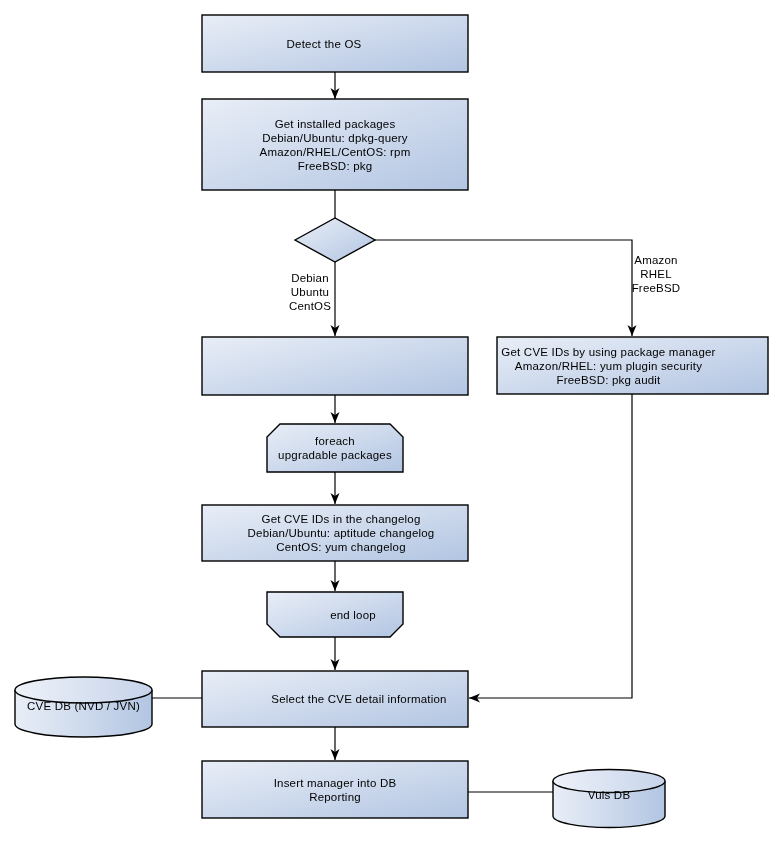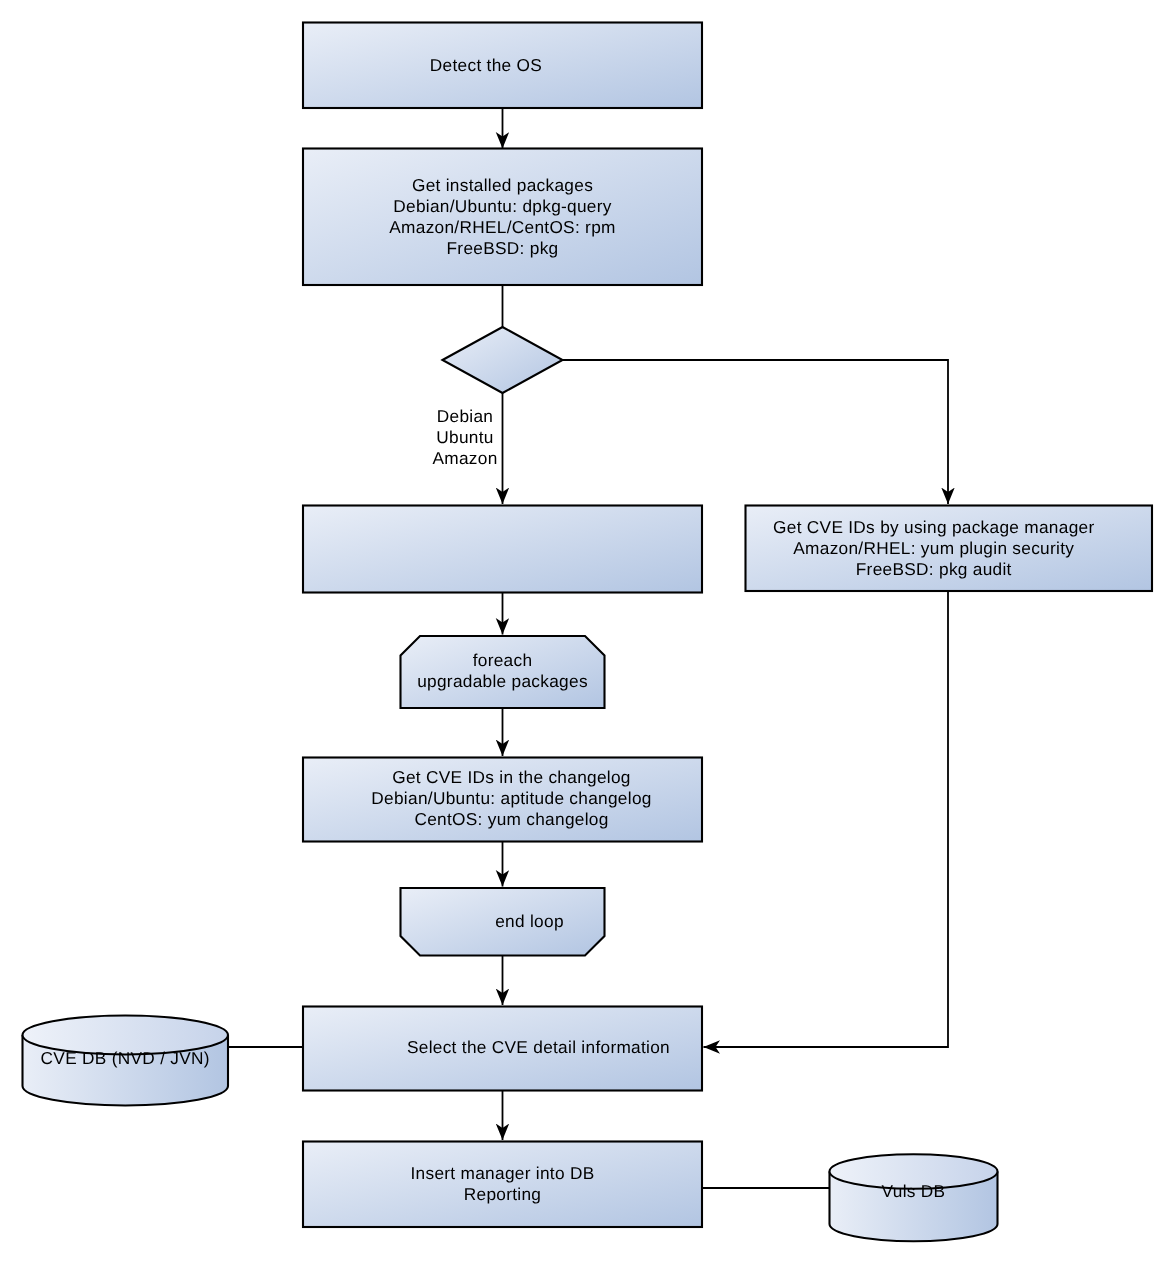--- a/index.html
+++ b/index.html
@@ -45,21 +45,21 @@
     font-size: 11.5px;
     line-height: 14px;
     letter-spacing: 0.2px;
     color: var(--text);
     pointer-events: none;
   }
   
   .lbl-detect     { left: 202px; top: 15px;  width: 244px; height: 57px; }
   .lbl-installed  { left: 202px; top: 99px;  width: 266px; height: 91px; border-radius: 31px; }
   .lbl-upgradable { left: 202px; top: 337px; width: 266px; height: 58px; }
-  .lbl-cvepkg     { left: 487px; top: 337px; width: 271px; height: 57px; }
+  .lbl-cvepkg     { left: 473px; top: 337px; width: 271px; height: 57px; }
   .lbl-foreach    { left: 267px; top: 424px; width: 136px; height: 48px; }
   .lbl-changelog  { left: 202px; top: 505px; width: 278px; height: 56px; }
   .lbl-endloop    { left: 267px; top: 592px; width: 136px; height: 45px; padding-left: 36px; }
   .lbl-select     { left: 202px; top: 671px; width: 266px; height: 56px; padding-left: 48px; }
   .lbl-cvedb      { left: 15px;  top: 682px; width: 137px; height: 48px; }
   .lbl-insert     { left: 202px; top: 761px; width: 266px; height: 57px; }
   .lbl-vulsdb     { left: 553px; top: 770px; width: 112px; height: 50px; }
   .lbl-branch-left  { left: 278px; top: 269px; width: 64px; height: 46px; }
   .lbl-branch-right { left: 624px; top: 250px; width: 64px; height: 48px; }
 </style>
@@ -134,14 +134,17 @@
 CentOS: yum changelog</div>
   <div class="lbl lbl-endloop">end loop</div>
   <div class="lbl lbl-select">Select the CVE detail information</div>
   <div class="lbl lbl-cvedb">CVE DB (NVD / JVN)</div>
   <div class="lbl lbl-insert">Insert manager into DB
 Reporting</div>
   <div class="lbl lbl-vulsdb">Vuls DB</div>
 
   <div class="lbl lbl-branch-left">Debian
 Ubuntu
-Amazon</div>
+CentOS</div>
+  <div class="lbl lbl-branch-right">Amazon
+RHEL
+FreeBSD</div>
 </div>
 
 </body></html>

